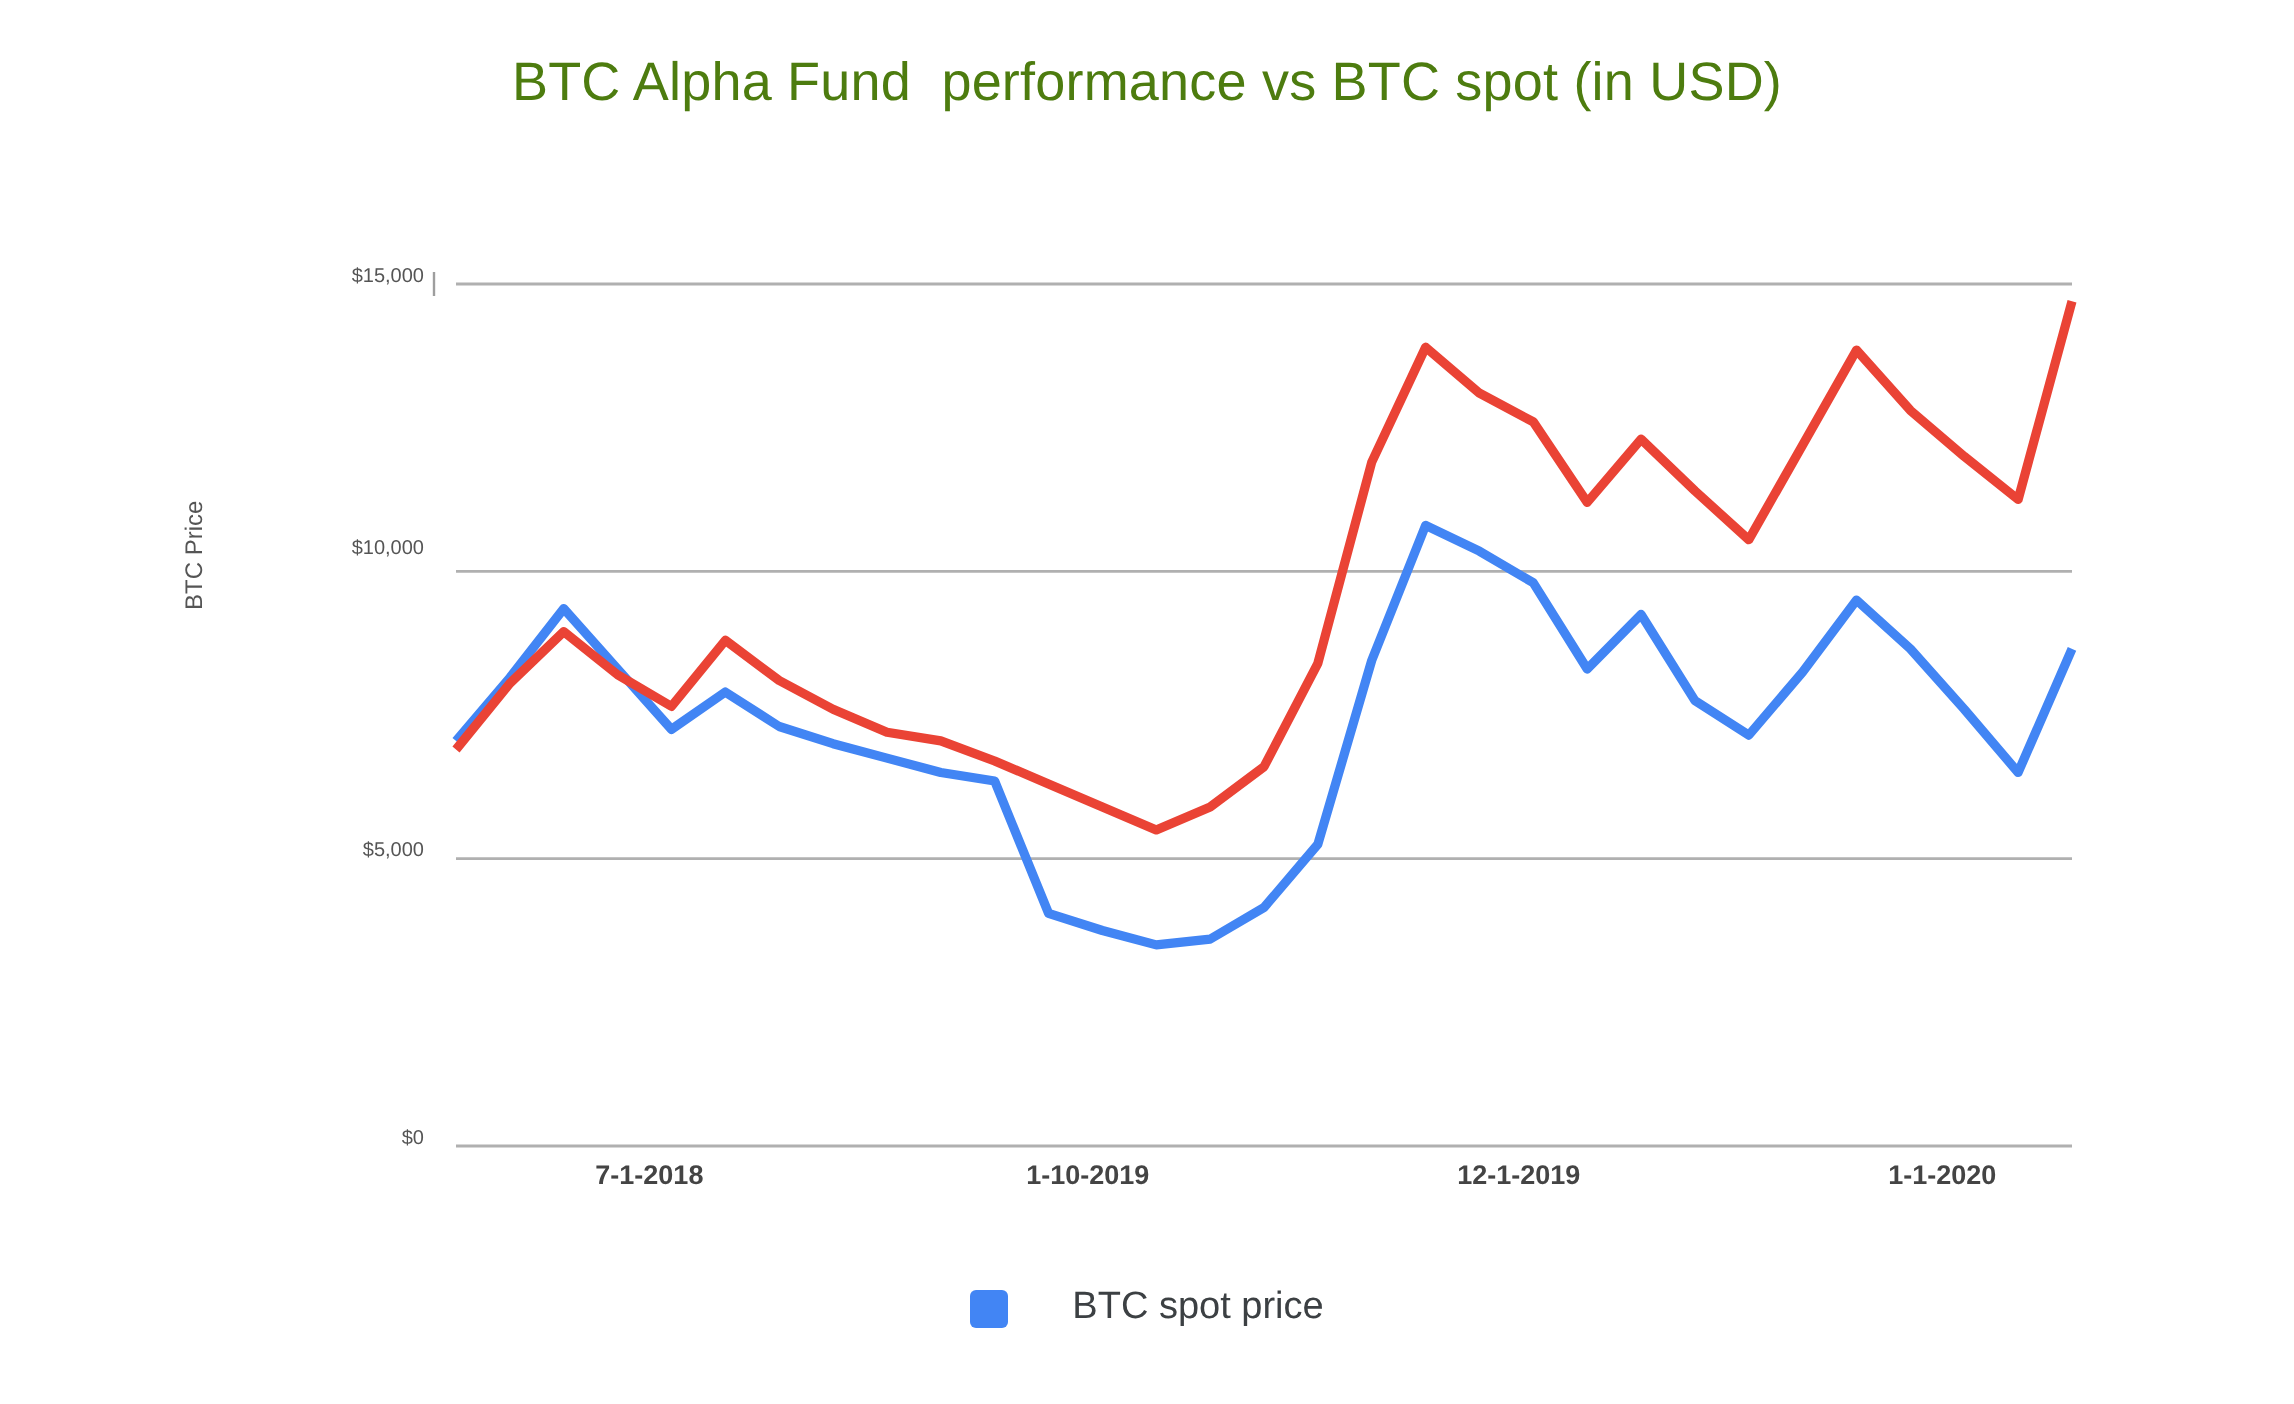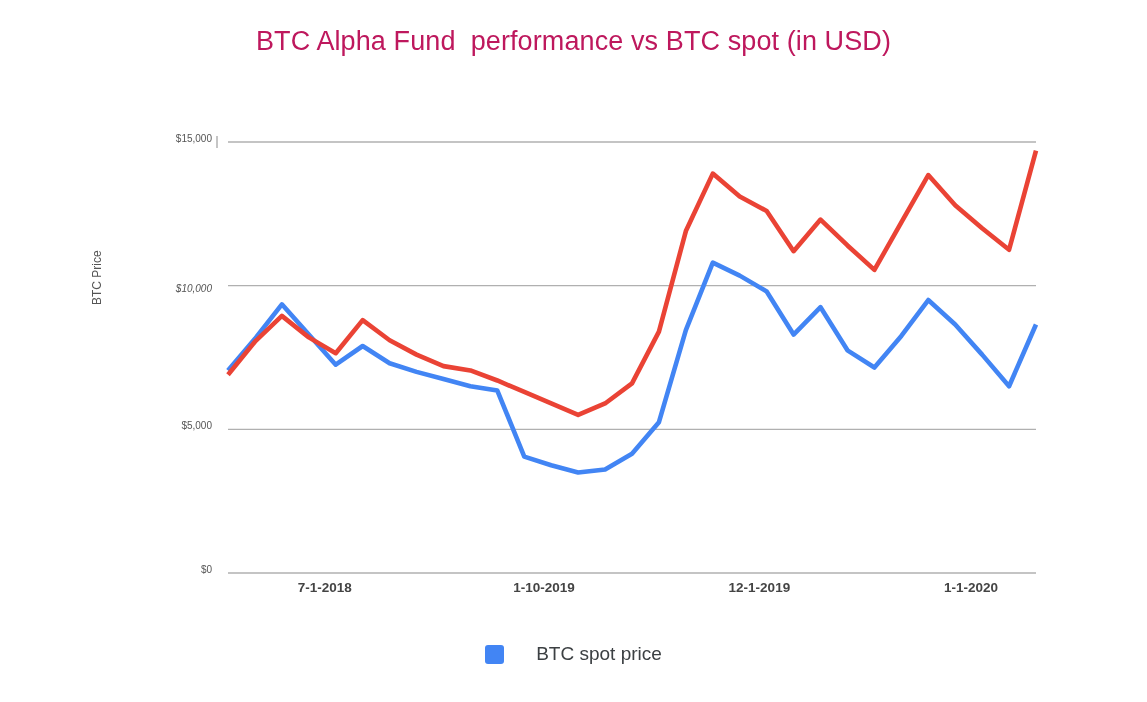--- a/index.html
+++ b/index.html
@@ -22,21 +22,21 @@
     height: 702px;
   }
   #chart-title {
     position: absolute;
     left: 0;
     top: 26px;
     width: 1147px;
     text-align: center;
     font-size: 27px;
     font-weight: 400;
-    color: #be185d;
+    color: #4d7c0f;
     letter-spacing: 0.1px;
     white-space: pre;
   }
   #plot-svg {
     position: absolute;
     left: 0;
     top: 0;
   }
   #y-axis-title {
     position: absolute;
@@ -99,21 +99,21 @@
 
 <div id="chart-root">
 
   <div id="chart-title">BTC Alpha Fund  performance vs BTC spot (in USD)</div>
 
   <div id="y-axis-title">BTC Price</div>
 
   <div id="y-tick-labels">
       <div class="y-tick-label" style="left: 126px; top: 564px;">$0</div>
       <div class="y-tick-label" style="left: 126px; top: 420.333px;">$5,000</div>
-      <div class="y-tick-label" style="left: 126px; top: 283px; font-style: italic;">$10,000</div>
+      <div class="y-tick-label" style="left: 126px; top: 269px;">$10,000</div>
       <div class="y-tick-label" style="left: 126px; top: 133px;">$15,000</div>
     </div>
   <div id="x-tick-labels">
       <div class="x-tick-label" style="left: 297.667px; top: 580px;">7-1-2018</div>
       <div class="x-tick-label" style="left: 513.133px; top: 580px;">1-10-2019</div>
       <div class="x-tick-label" style="left: 728.6px; top: 580px;">12-1-2019</div>
       <div class="x-tick-label" style="left: 944.067px; top: 580px;">1-1-2020</div>
     </div>
 
   <svg id="plot-svg" width="1147" height="702">

